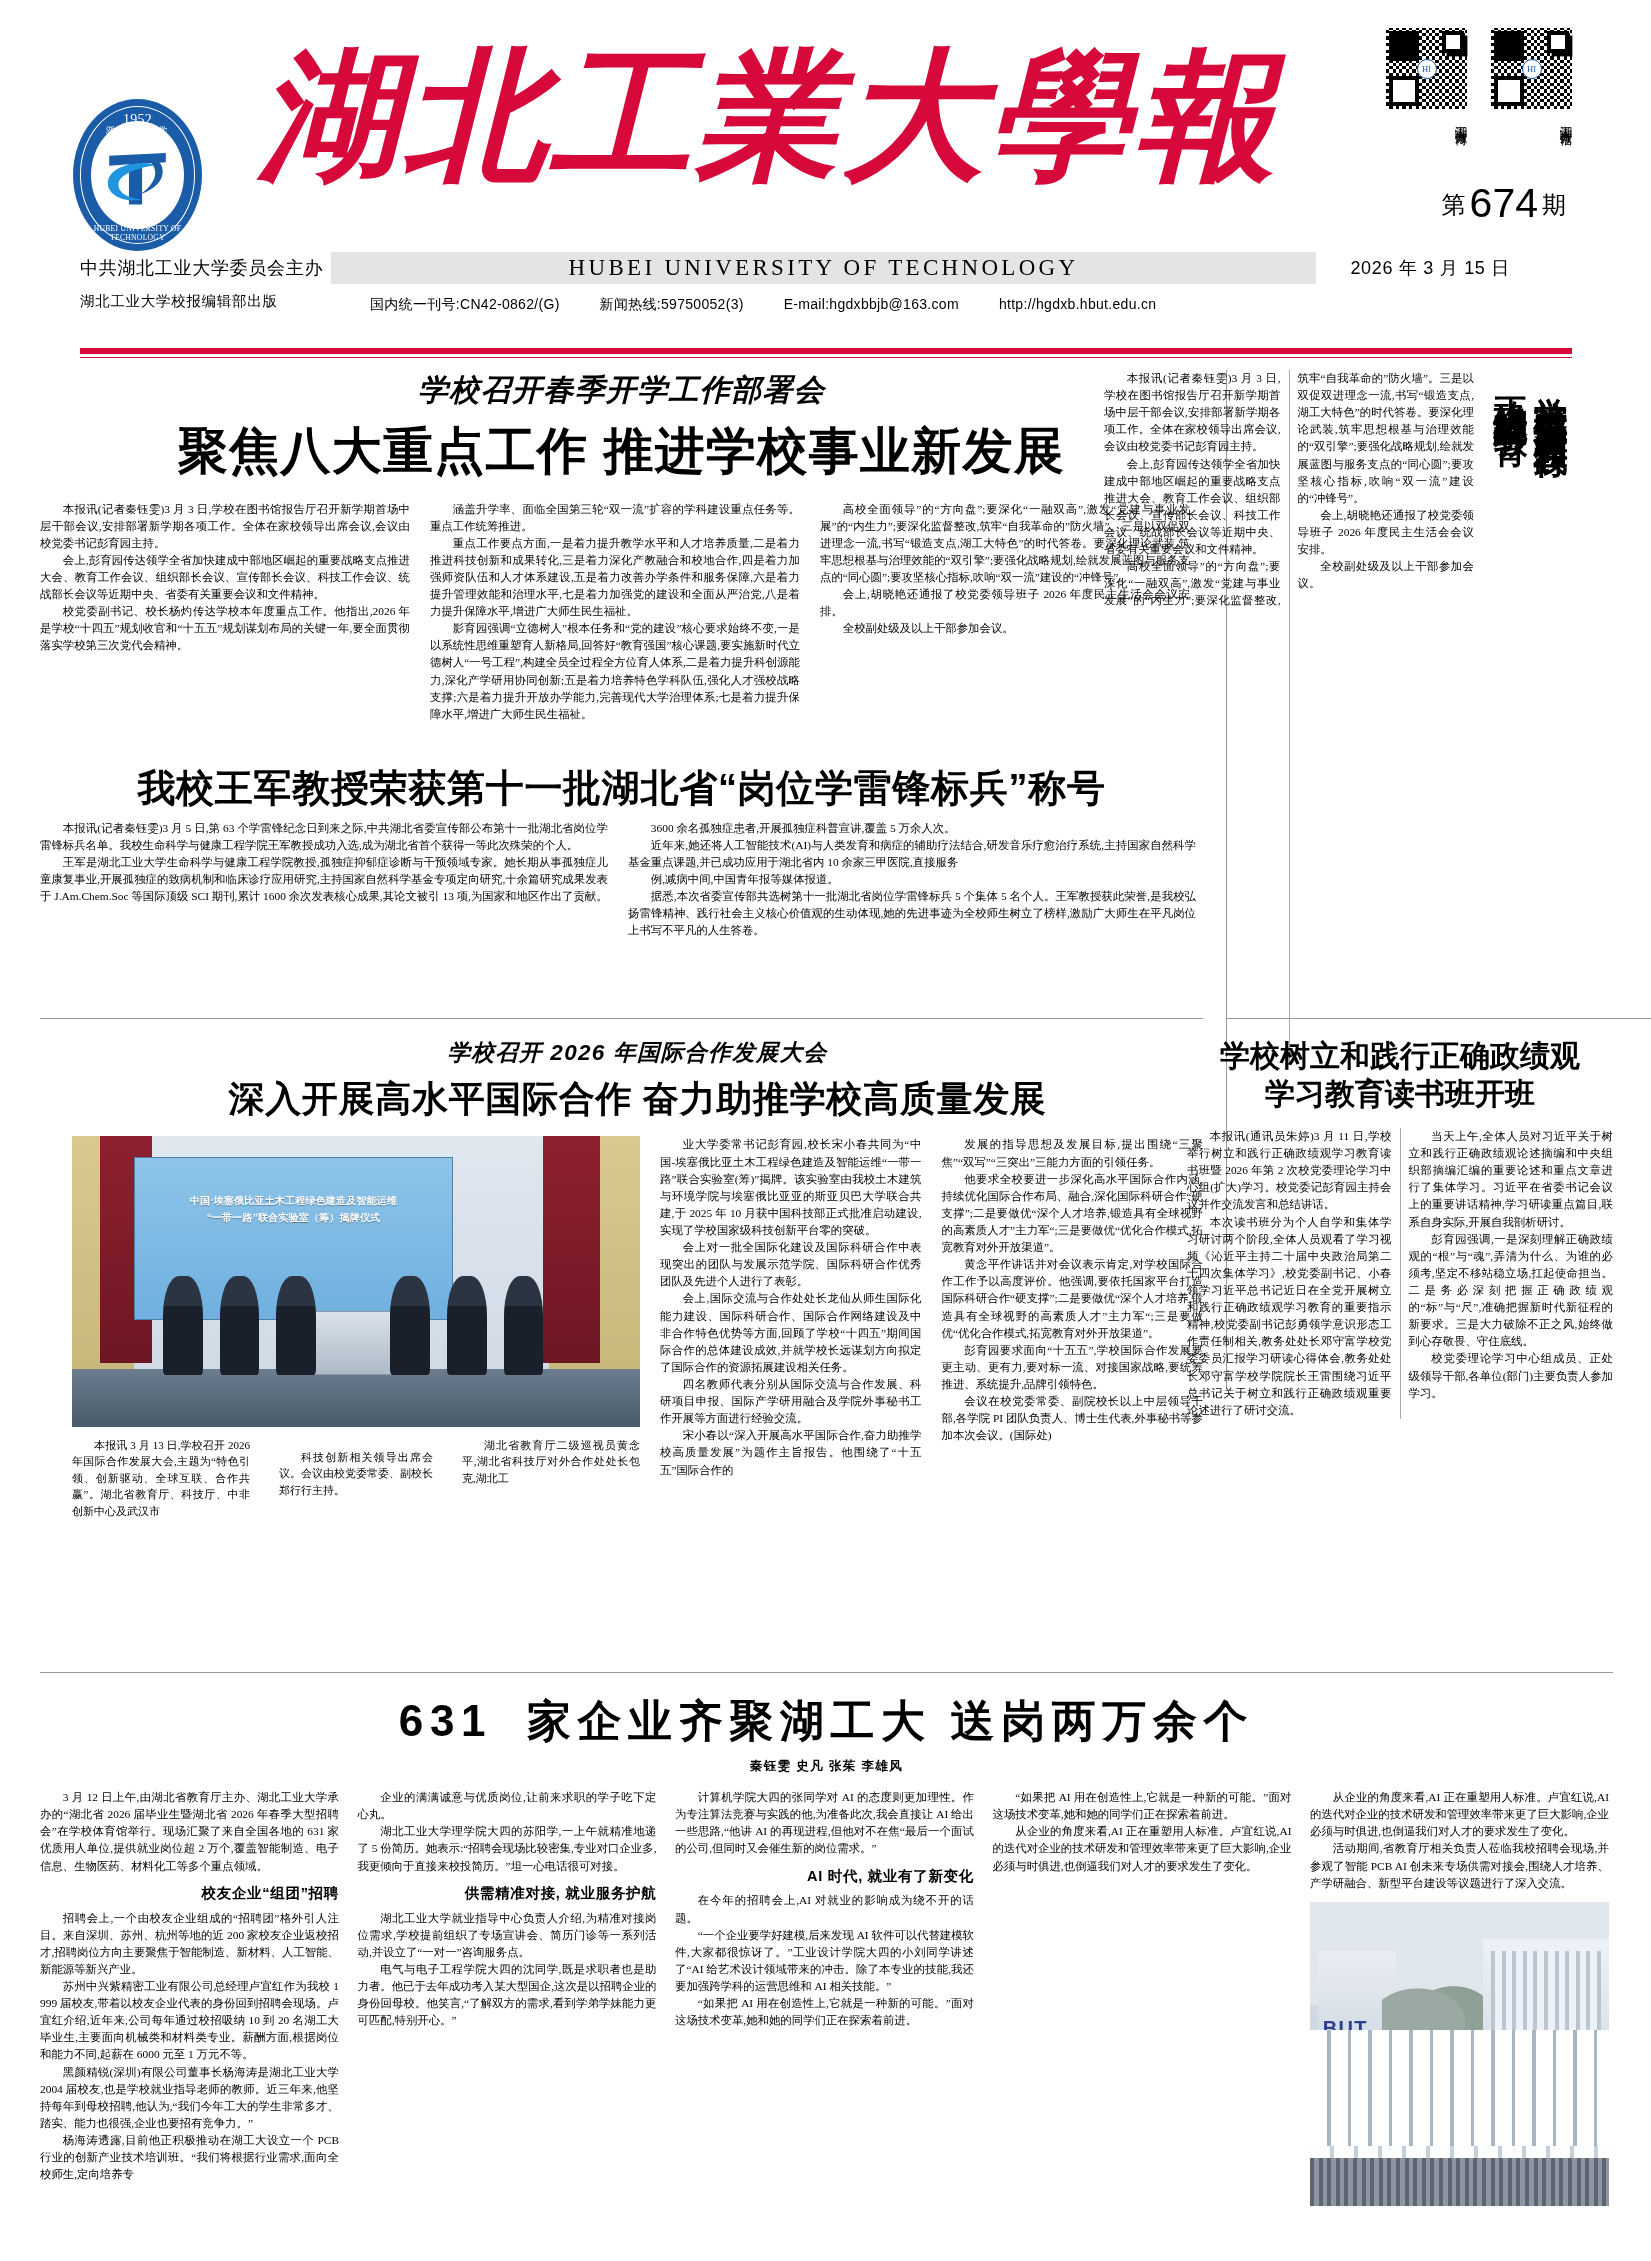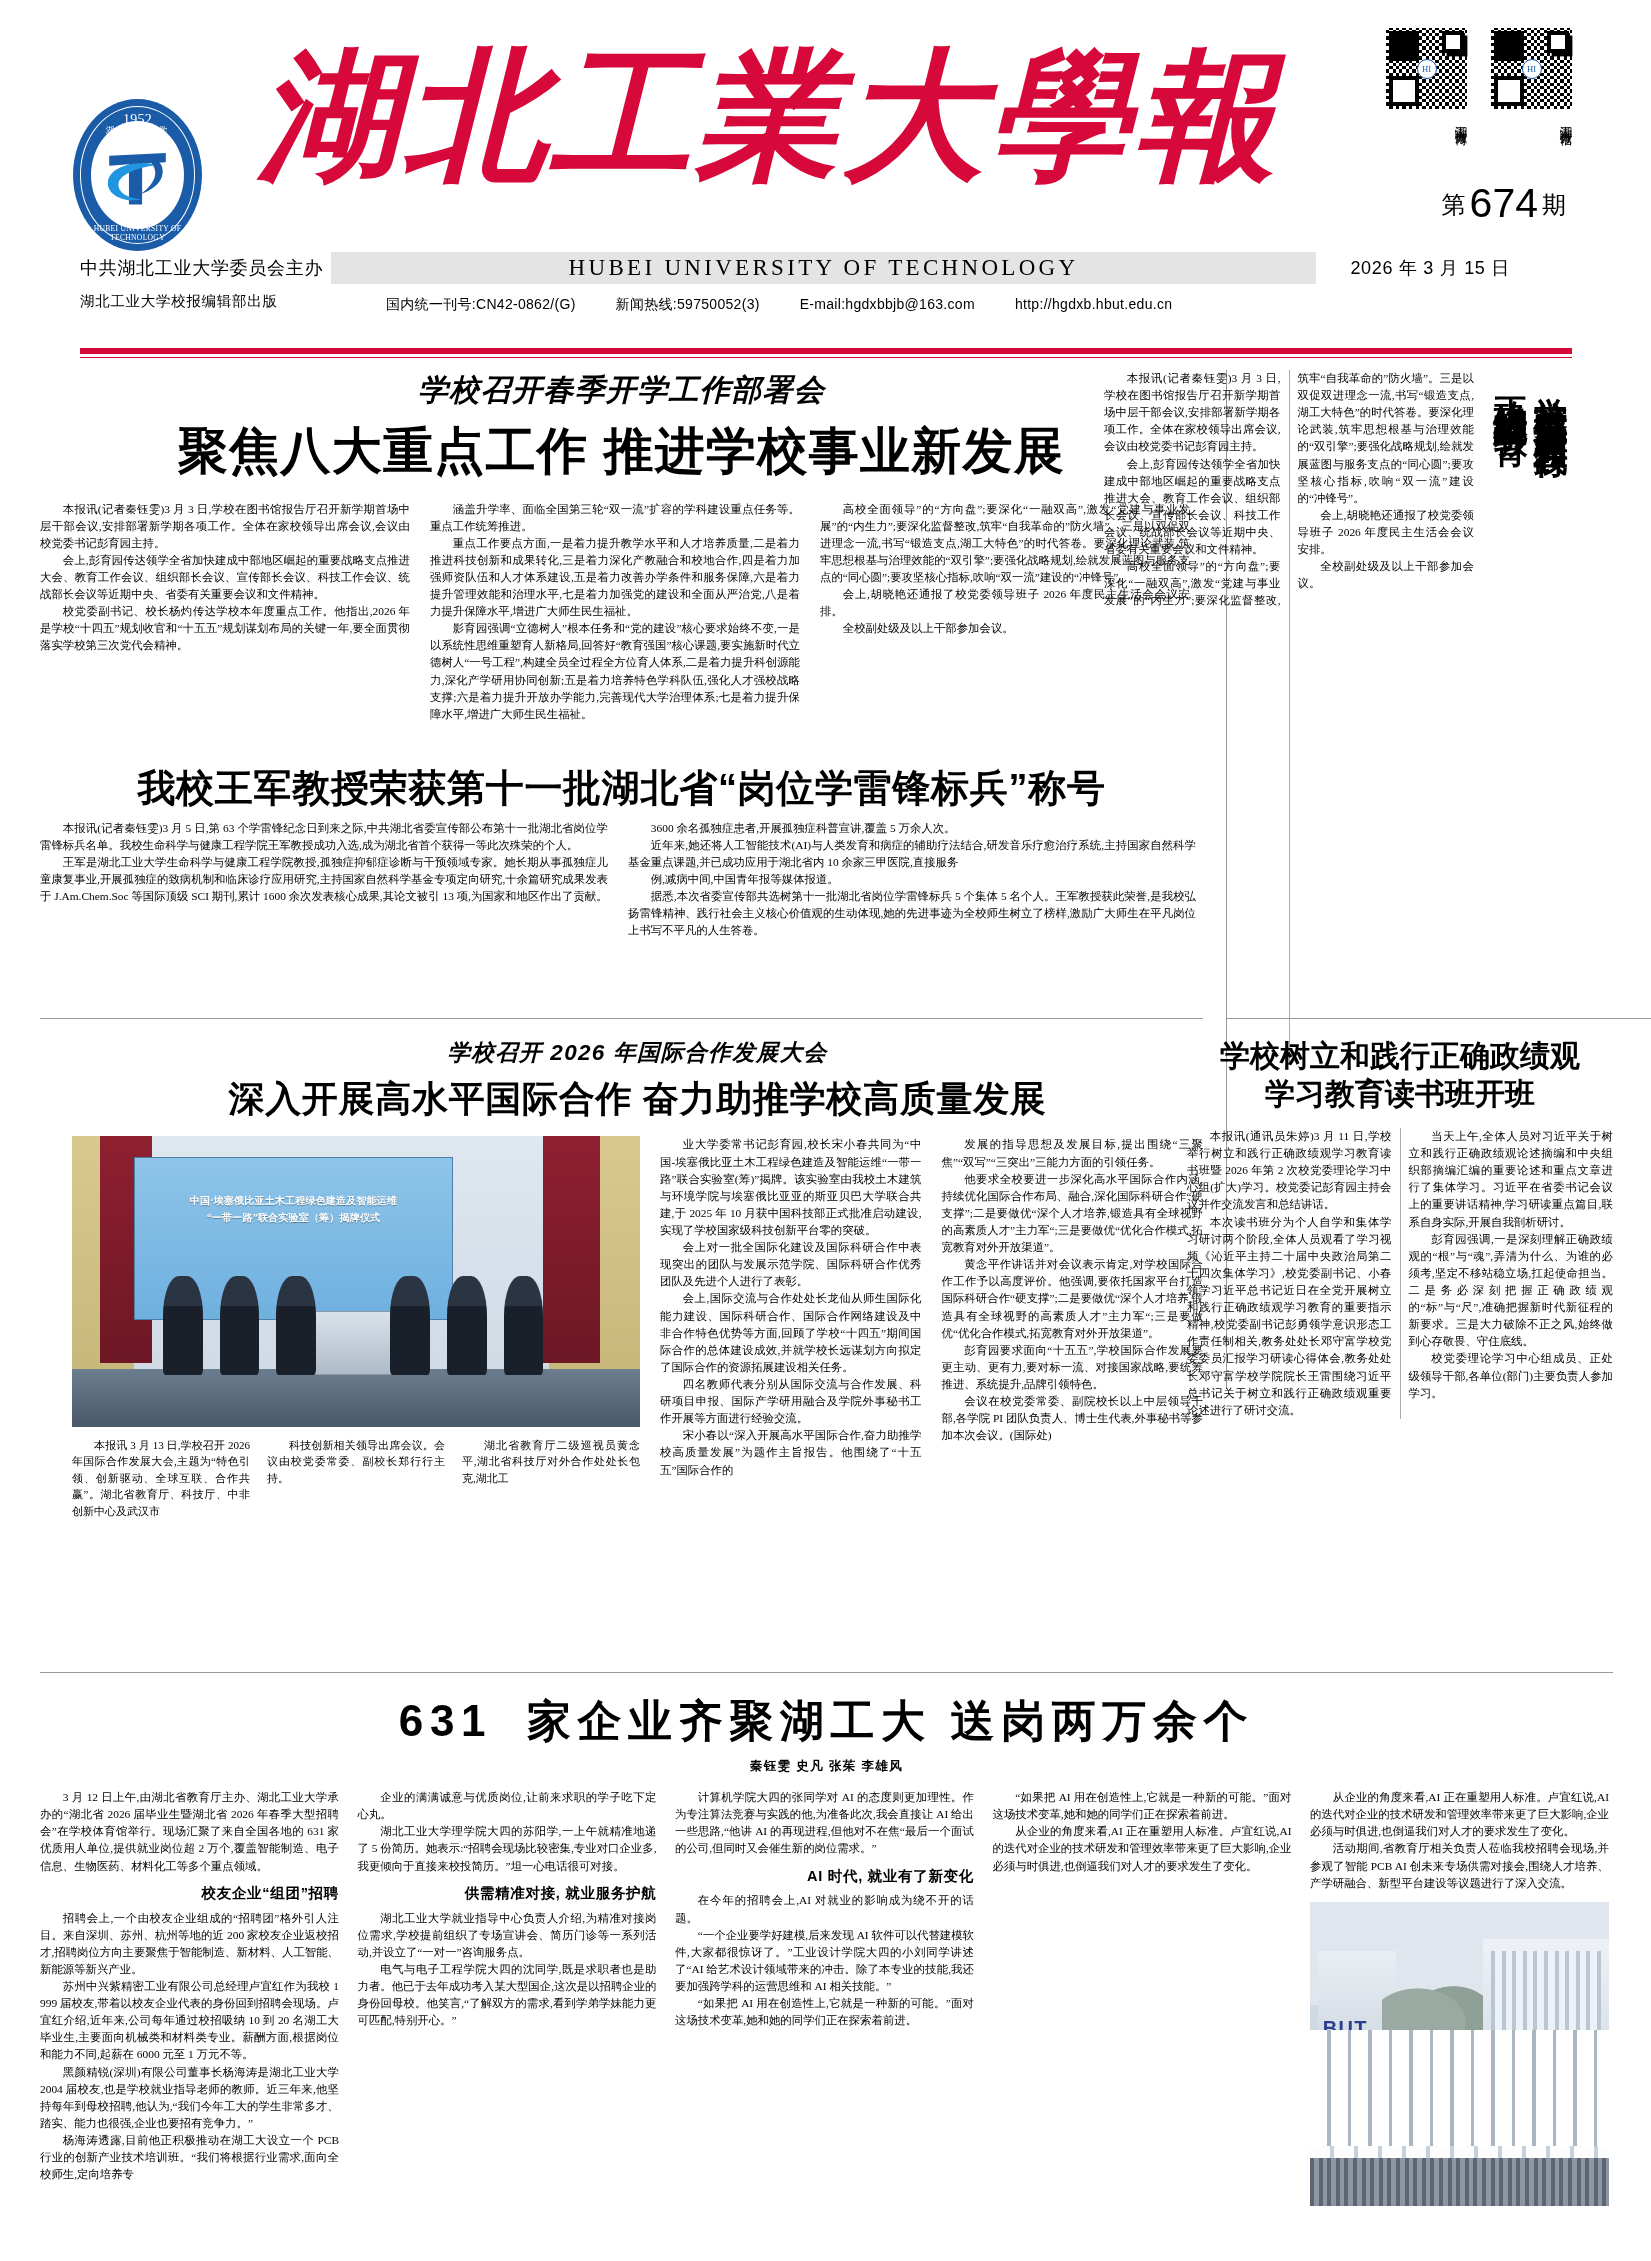--- a/index.html
+++ b/index.html
@@ -100,21 +100,21 @@
     background:#e4e4e4;
     display:flex; align-items:center; justify-content:center;
   }
   .eng-band span {
     font-family:"Liberation Serif",serif;
     font-size:23px; letter-spacing:3.3px;
   }
   .date-top { position:absolute; right:102px; top:256px; font-size:18px;
     font-family:"Liberation Sans",sans-serif; letter-spacing:0.7px;}
 
-  .infoline { position:absolute; left:346px; top:296px; display:flex; gap:40px;
+  .infoline { position:absolute; left:330px; top:296px; display:flex; gap:40px;
     font-size:14px; font-family:"Liberation Sans",sans-serif; letter-spacing:0.3px;}
 
   .rule-red { position:absolute; left:40px; right:40px; top:348px; height:6px; background:#d6093a; }
   .rule-thin { position:absolute; left:40px; right:40px; top:357px; height:1.3px; background:#d6093a; }
 
   
   .body-area { position:absolute; left:40px; top:370px; width:1573px; }
 
   .colrule { position:absolute; width:0.7px; background:#999; }
 
@@ -369,21 +369,21 @@
             <div class="ph-person" style="left:36%"></div>
             <div class="ph-person" style="left:56%"></div>
             <div class="ph-person" style="left:66%"></div>
             <div class="ph-person" style="left:76%"></div>
           </div>
           <div style="display:flex;gap:17px;margin-top:9.3px;">
             <div class="photo-cap" style="width:178px;">
               <p style="margin:0;text-indent:2em;">本报讯 3 月 13 日,学校召开 2026 年国际合作发展大会,主题为“特色引领、创新驱动、全球互联、合作共赢”。湖北省教育厅、科技厅、中非创新中心及武汉市</p>
             </div>
             <div class="photo-cap" style="width:178px;">
-              <p style="margin:0;text-indent:2em;">科技创新相关领导出席会议。会议由校党委常委、副校长郑行行主持。</p>
+              <p style="margin:12px;text-indent:2em;">科技创新相关领导出席会议。会议由校党委常委、副校长郑行行主持。</p>
             </div>
             <div class="photo-cap" style="width:178px;">
               <p style="margin:0;text-indent:2em;">湖北省教育厅二级巡视员黄念平,湖北省科技厅对外合作处处长包克,湖北工</p>
             </div>
           </div>
         </div>
 
         <div class="txt" style="width:278px;">
           <p>业大学委常书记彭育园,校长宋小春共同为“中国-埃塞俄比亚土木工程绿色建造及智能运维“一带一路”联合实验室(筹)”揭牌。该实验室由我校土木建筑与环境学院与埃塞俄比亚亚的斯亚贝巴大学联合共建,于 2025 年 10 月获中国科技部正式批准启动建设,实现了学校国家级科技创新平台零的突破。</p>
           <p>会上对一批全国际化建设及国际科研合作中表现突出的团队与发展示范学院、国际科研合作优秀团队及先进个人进行了表彰。</p>

